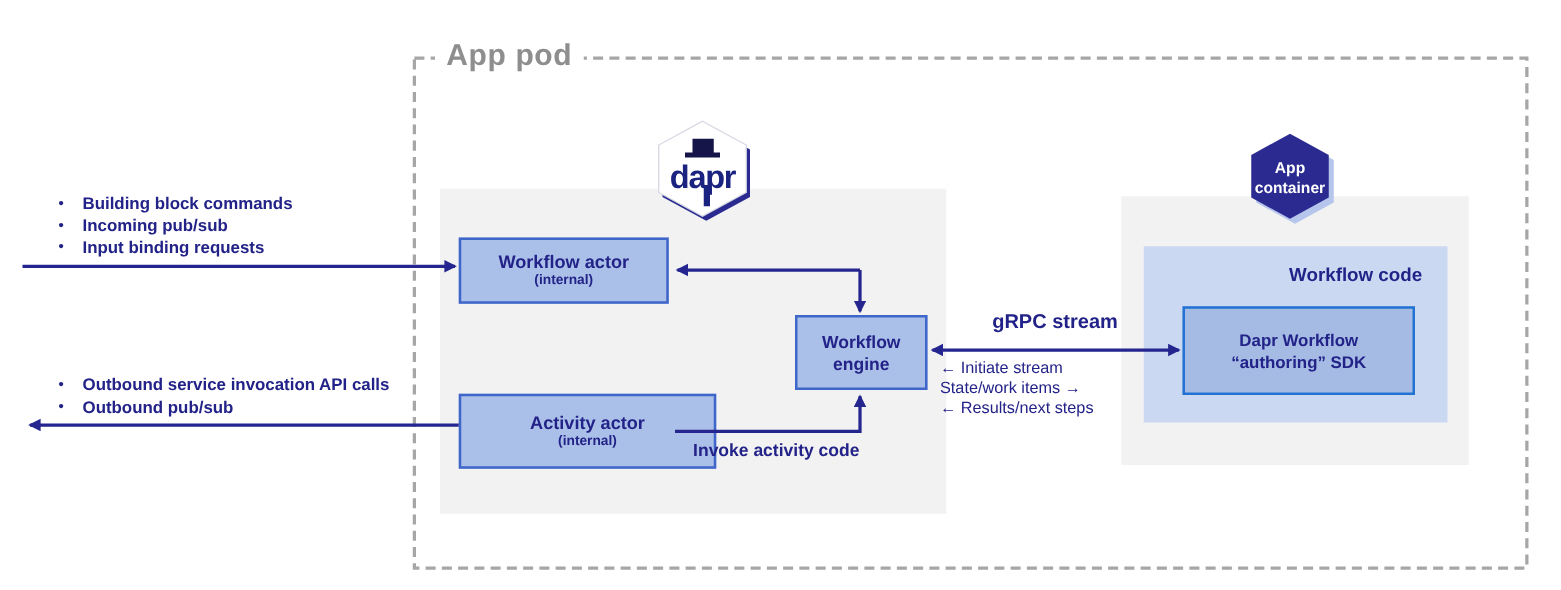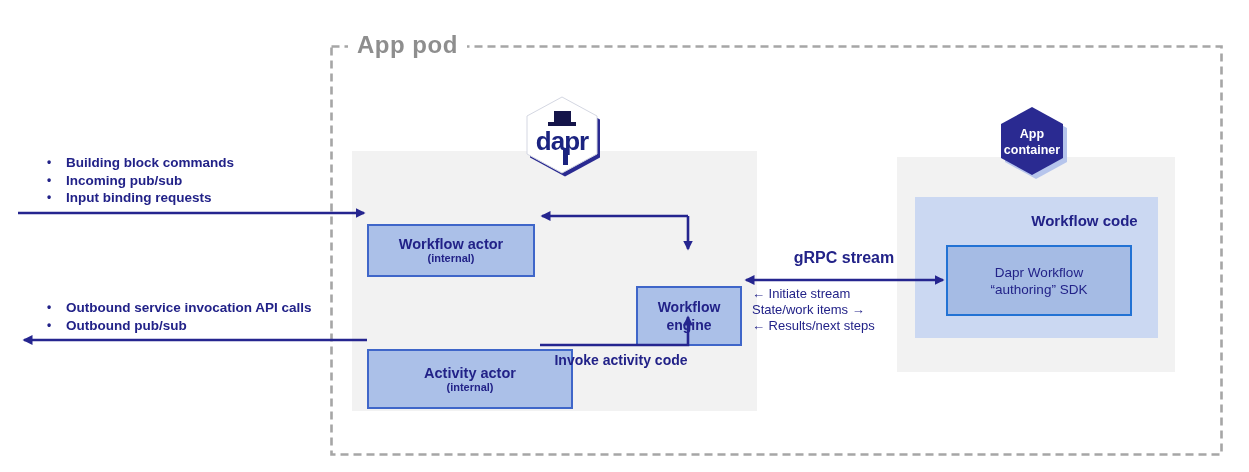--- a/index.html
+++ b/index.html
@@ -7,21 +7,21 @@
     position:relative;width:1249px;height:472px;background:#fff;
     font-family:"Liberation Sans",sans-serif;overflow:hidden;
   }
   .abs{position:absolute;}
   
   .panel-gray{background:#f2f2f2;}
   
   .node{
     background:#abc0e8;border:2px solid #3f66c9;box-sizing:border-box;
     display:flex;flex-direction:column;align-items:center;justify-content:center;
-    color:#222288;font-weight:bold;text-align:center;margin-top:34px;
+    color:#222288;font-weight:bold;text-align:center;
   }
   .node .title{font-size:14.5px;line-height:16px;}
   .node .subtitle{font-size:11px;line-height:13px;}
   .node .line{font-size:14px;line-height:18px;}
   
   #app-pod-label{
     left:348px;top:31px;z-index:6;background:#fff;padding:0 9px;
     color:#8e8e8e;font-size:24px;font-weight:bold;letter-spacing:0.5px;
   }
   
@@ -39,21 +39,21 @@
     left:915px;top:197px;width:243px;height:141px;background:#cbd8f2;box-sizing:border-box;
   }
   #workflow-code-title{
     width:100%;text-align:center;margin-top:15px;
     color:#222288;font-weight:bold;font-size:15px;padding-left:48px;
   }
   #sdk-box{
     left:946px;top:245px;width:186px;height:71px;
     background:#a5bbe4;border:2px solid #2272d4;box-sizing:border-box;
     display:flex;flex-direction:column;align-items:center;justify-content:center;
-    color:#222288;font-weight:normal;font-size:13.5px;line-height:17px;text-align:center;
+    color:#222288;font-weight:bold;font-size:13.5px;line-height:17px;text-align:center;
   }
   
   #overlay{position:absolute;left:0;top:0;z-index:5;pointer-events:none;}
 </style>
 </head>
 <body>
 
 <div id="canvas">
 
   <div class="abs panel-gray" style="left:352px;top:151px;width:405px;height:260px;"></div>

